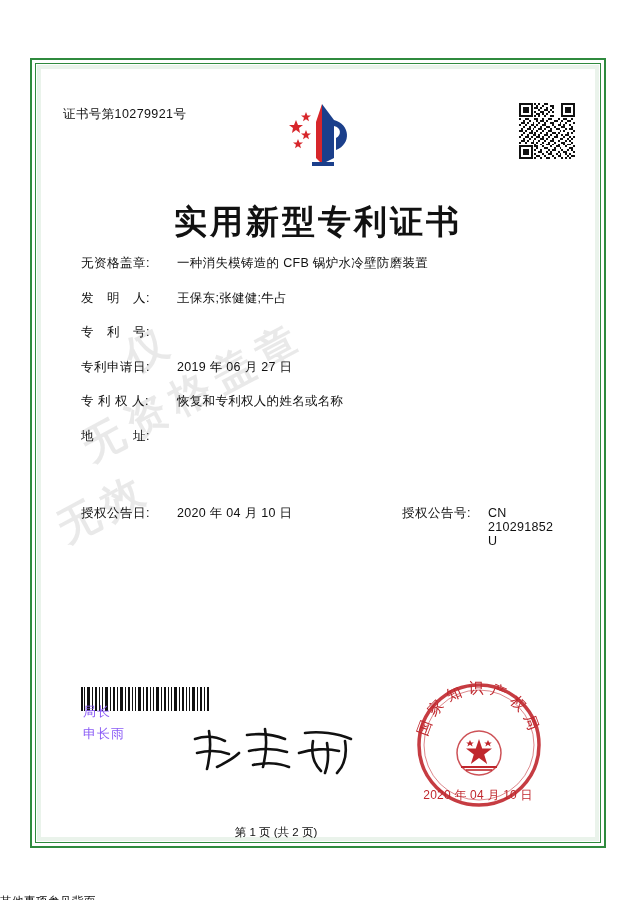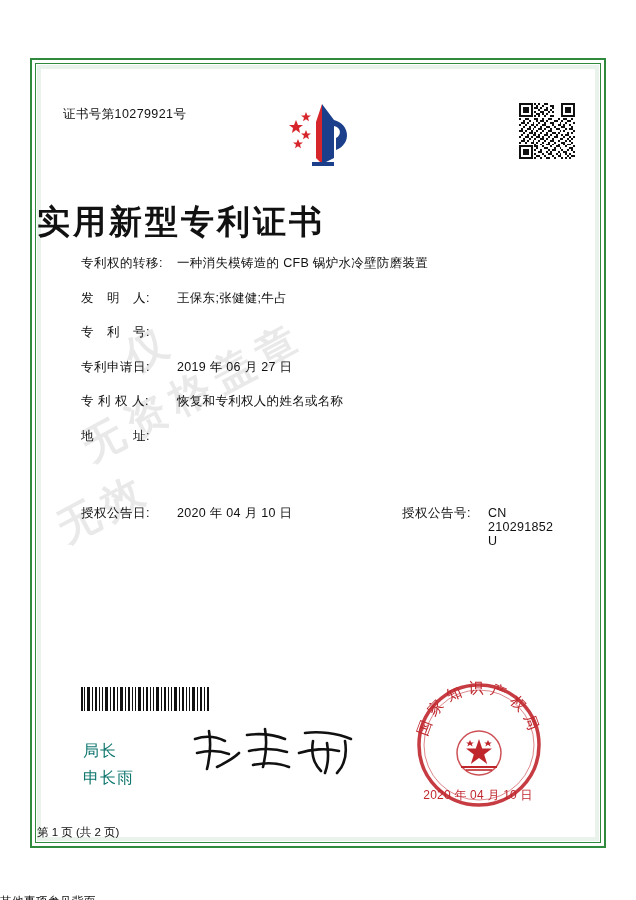--- a/index.html
+++ b/index.html
@@ -72,20 +72,21 @@
     right: 24px; top: 38px;
     width: 56px; height: 56px;
     background: #ffffff;
   }
   .qr svg { display: block; }
   
   .main-title {
     position: absolute;
     left: 0; top: 135px;
     width: 562px;
+    text-align: center;
     font-family: "Liberation Serif", serif;
     font-size: 33px;
     font-weight: bold;
     letter-spacing: 3px;
     color: #111;
   }
   
   .fields {
     position: absolute;
     left: 44px; top: 190px;
@@ -135,25 +136,25 @@
   }
   
   .barcode {
     position: absolute;
     left: 44px; top: 622px;
     width: 130px; height: 24px;
   }
   
   .sig-label {
     position: absolute;
-    left: 46px; top: 672px;
-    font-size: 16px;
+    left: 46px; top: 636px;
+    font-size: 13px;
     line-height: 1.7;
     letter-spacing: 1px;
-    color: #0f766e;
+    color: #8b5cf6;
   }
   .sig-script {
     position: absolute;
     left: 150px; top: 658px;
     width: 200px;
     height: 60px;
   }
   
   .seal {
     position: absolute;
@@ -167,20 +168,21 @@
     text-align: center;
     font-size: 12px;
     color: #c0272d;
     letter-spacing: 0.2px;
   }
   
   .page-num {
     position: absolute;
     left: 0; top: 760px;
     width: 478px;
+    text-align: center;
     font-size: 11.5px;
     color: #111;
   }
   
   .footer-note {
     position: absolute;
     left: 0; top: 894px;
     width: 636px;
     text-align: left;
     font-size: 11.5px;
@@ -458,21 +460,21 @@
             <rect x="26" y="28" width="1" height="1"></rect>
         </g>
       </svg>
     </div>
 
     <div class="main-title">实用新型专利证书</div>
 
     <div class="fields">
 
       <div class="field-row">
-        <div class="field-label">专利权的转移:</div>
+        <div class="field-label">无资格盖章:</div>
         <div class="field-value">一种消失模铸造的 CFB 锅炉水冷壁防磨装置</div>
       </div>
 
       <div class="field-row">
         <div class="field-label">发　明　人:</div>
         <div class="field-value">王保东;张健健;牛占</div>
       </div>
 
       <div class="field-row">
         <div class="field-label">专　利　号:</div>

